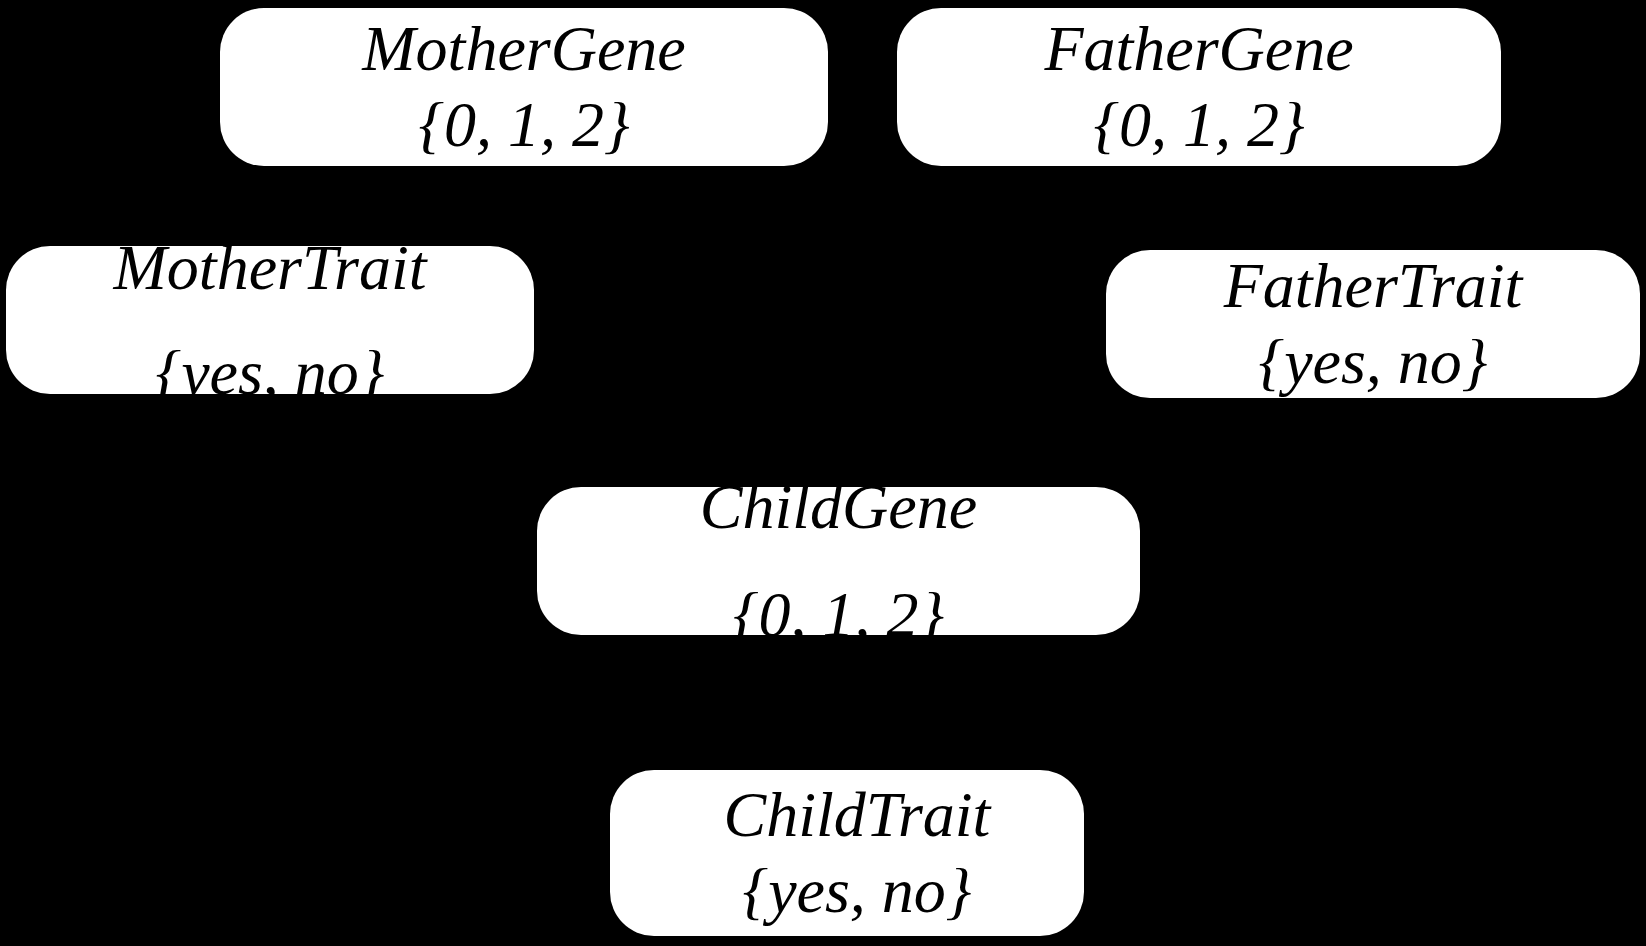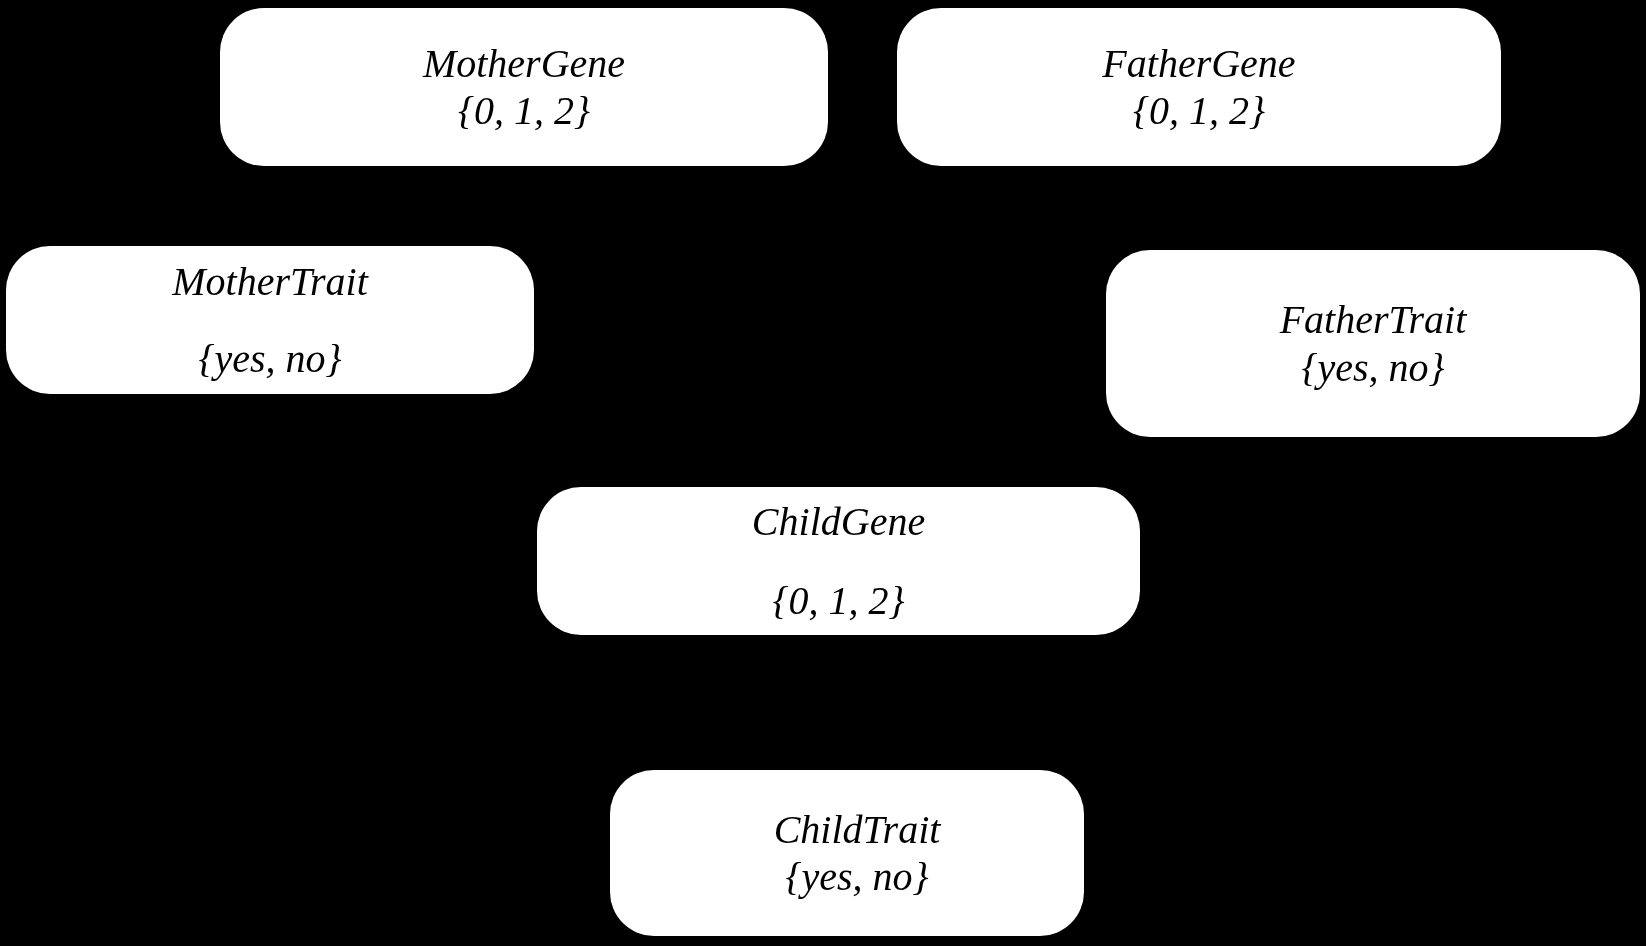--- a/index.html
+++ b/index.html
@@ -18,38 +18,38 @@
   .node {
     position: absolute;
     background: #ffffff;
     border-radius: 44px;
     display: flex;
     flex-direction: column;
     align-items: center;
     justify-content: center;
     color: #000000;
     font-style: italic;
-    font-size: 40px;
+    font-size: 64px;
     line-height: 1.18;
     text-align: center;
     box-sizing: border-box;
     -webkit-font-smoothing: antialiased;
   }
   .node .label,
   .node .domain {
     display: block;
     white-space: nowrap;
     font-style: italic;
   }
 
   
   #node-mother-gene  { left: 220px; top:   8px; width: 608px; height: 158px; }
   #node-father-gene  { left: 872px; top:   8px; width: 604px; height: 158px; margin-left: 25px; }
   #node-mother-trait { left:   6px; top: 246px; width: 528px; height: 148px; gap: 29px; }
-  #node-father-trait { left:1106px; top: 250px; width: 534px; height: 187px; }
+  #node-father-trait { left:1106px; top: 250px; width: 534px; height: 148px; }
   #node-child-gene   { left: 537px; top: 487px; width: 603px; height: 148px; gap: 32px; }
   #node-child-trait  { left: 610px; top: 770px; width: 474px; height: 166px; padding-left: 20px; }
 </style>
 </head>
 <body>
 
 <div id="canvas">
 
   <div class="node" id="node-mother-gene">
     <span class="label">MotherGene</span>

